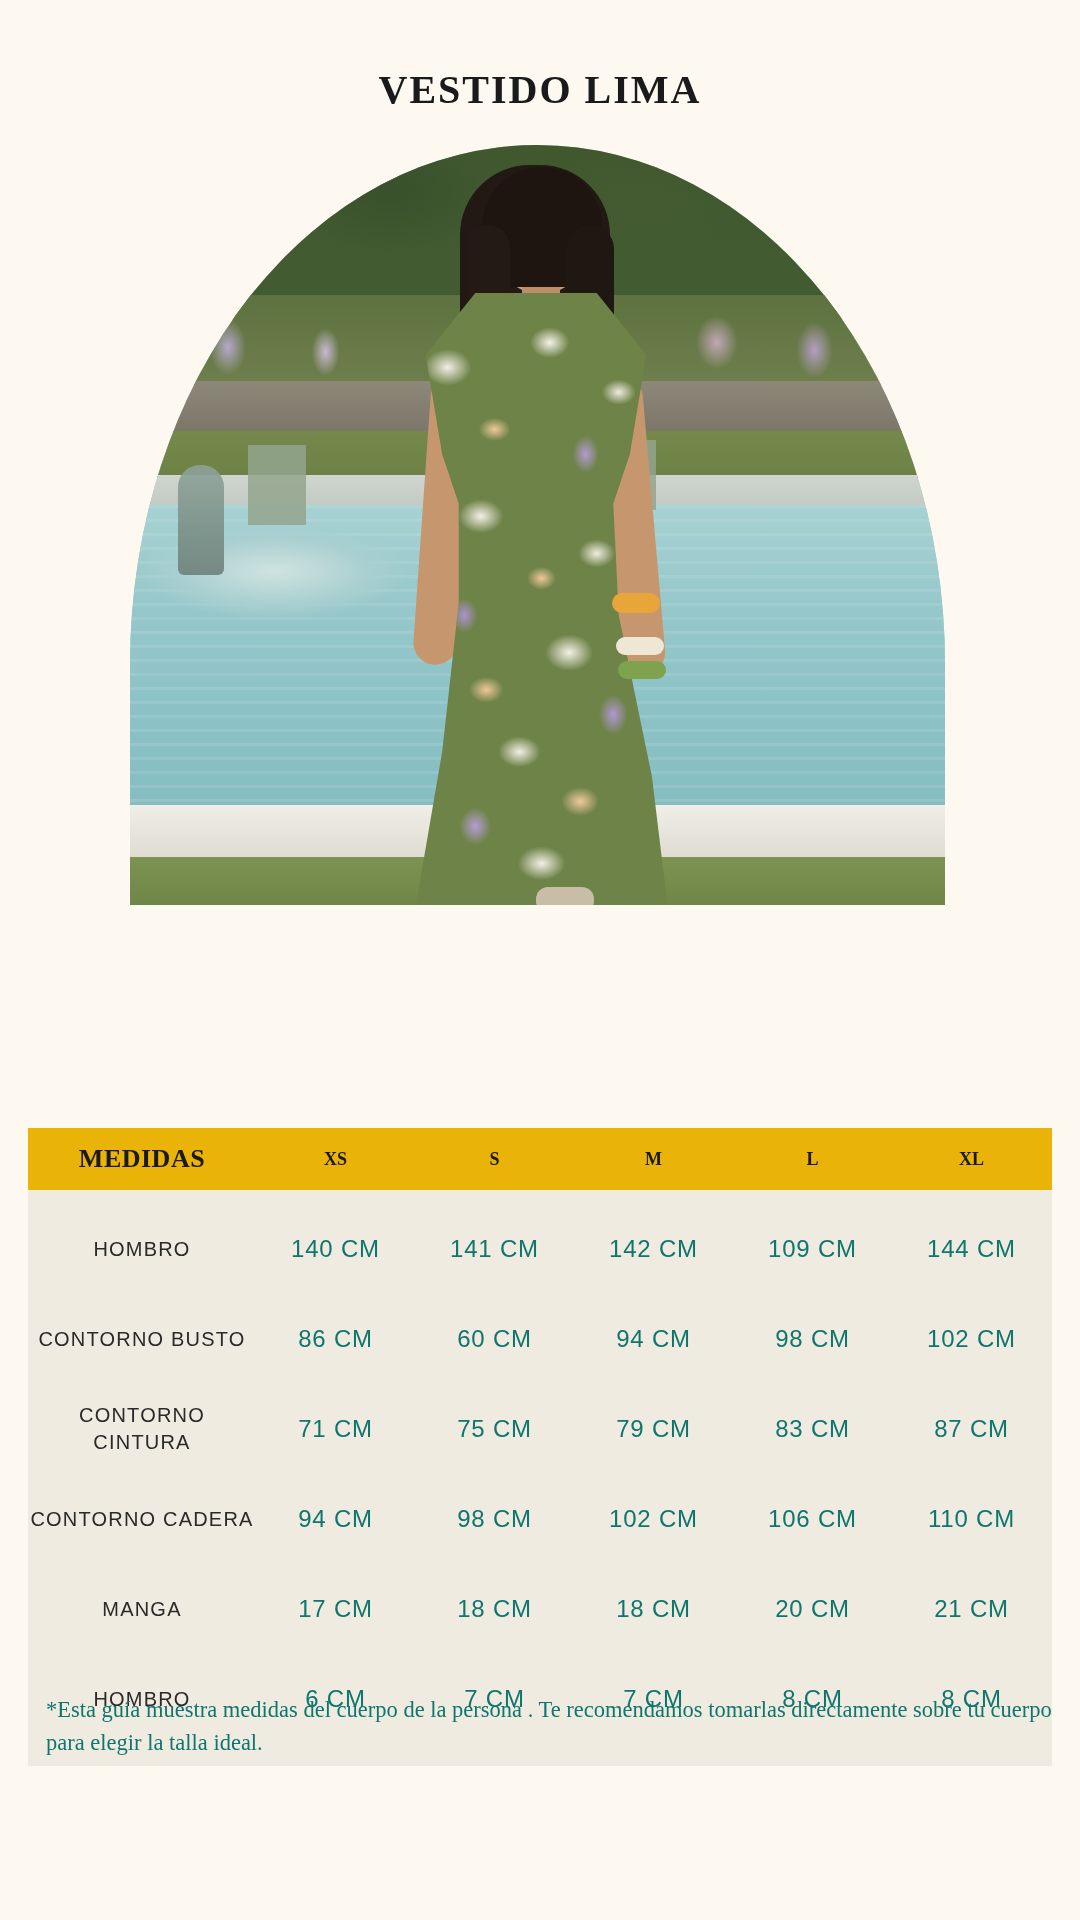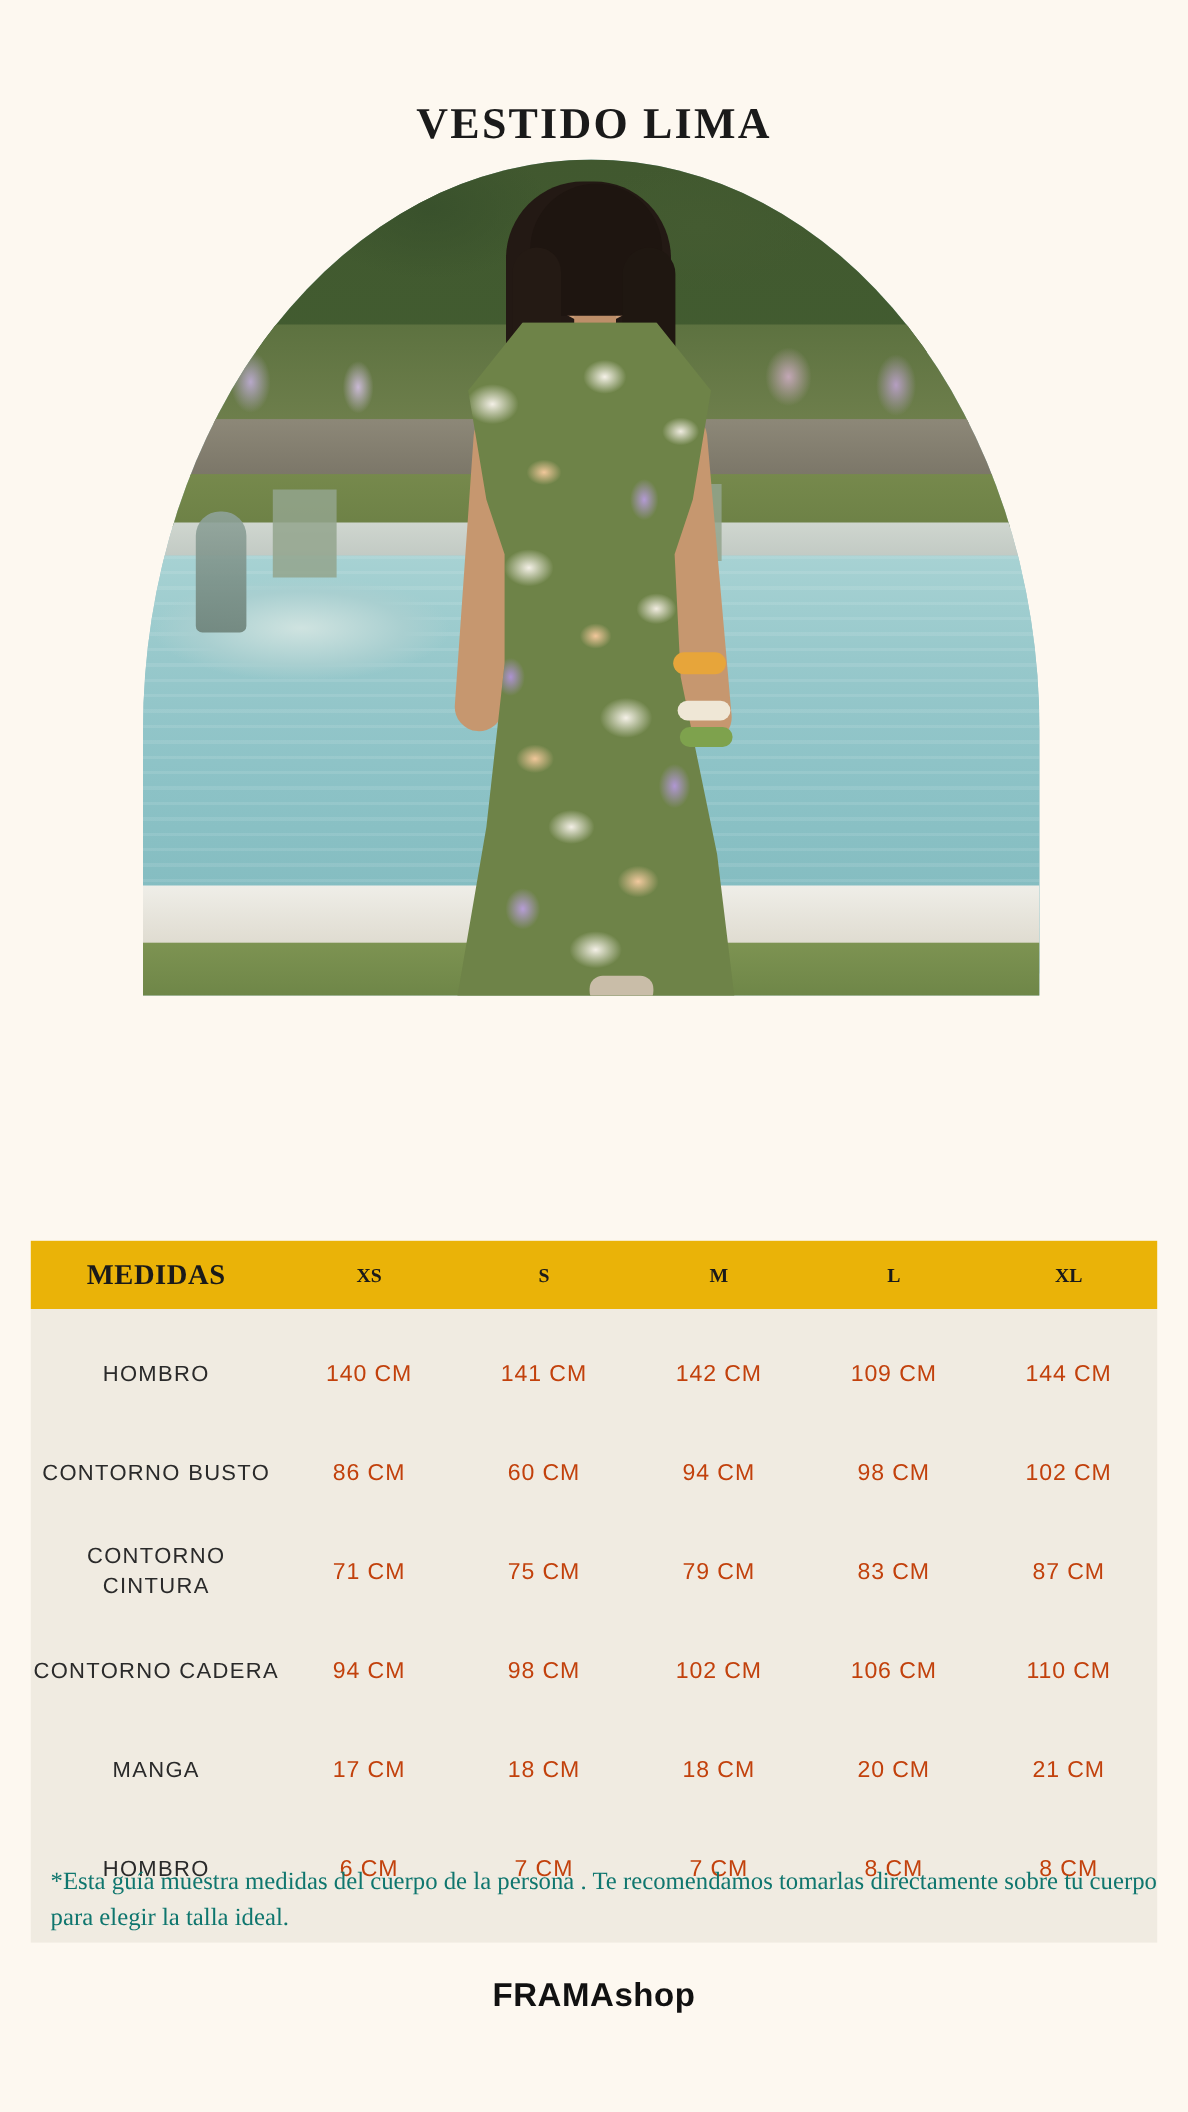--- a/index.html
+++ b/index.html
@@ -22,21 +22,21 @@
   }
 
   
   .title {
     text-align: center;
     font-family: "Liberation Serif", serif;
     font-weight: bold;
     font-size: 40px;
     letter-spacing: 2px;
     color: #1a1a1a;
-    padding-top: 92px;
+    padding-top: 70px;
     line-height: 1;
   }
 
   
   .hero-wrap {
     position: absolute;
     left: 130px;
     top: 145px;
     width: 815px;
     height: 760px;
@@ -275,23 +275,23 @@
     font-size: 18px;
     color: #1a1a1a;
   }
   .td-label {
     font-size: 20px;
     letter-spacing: 1.2px;
     color: #2a2a2a;
     line-height: 1.35;
   }
   .td-val {
-    font-size: 21px;
+    font-size: 24px;
     letter-spacing: 0.8px;
-    color: #c2410c;
+    color: #0f766e;
   }
 
   
   .footnote {
     position: absolute;
     left: 46px;
     top: 1694px;
     width: 1020px;
     font-family: "Liberation Serif", serif;
     font-size: 22.5px;
@@ -417,15 +417,14 @@
         <div class="cell col-size td-val">7 CM</div>
         <div class="cell col-size td-val">8 CM</div>
         <div class="cell col-size td-val">8 CM</div>
       </div>
 
     </div>
   </div>
 
   <div class="footnote">*Esta guía muestra medidas del cuerpo de la persona . Te recomendamos tomarlas directamente sobre tu cuerpo para elegir la talla ideal.</div>
 
-  <div class="brand">FRAMAshop</div>
 
 </div>
 
 </body></html>

